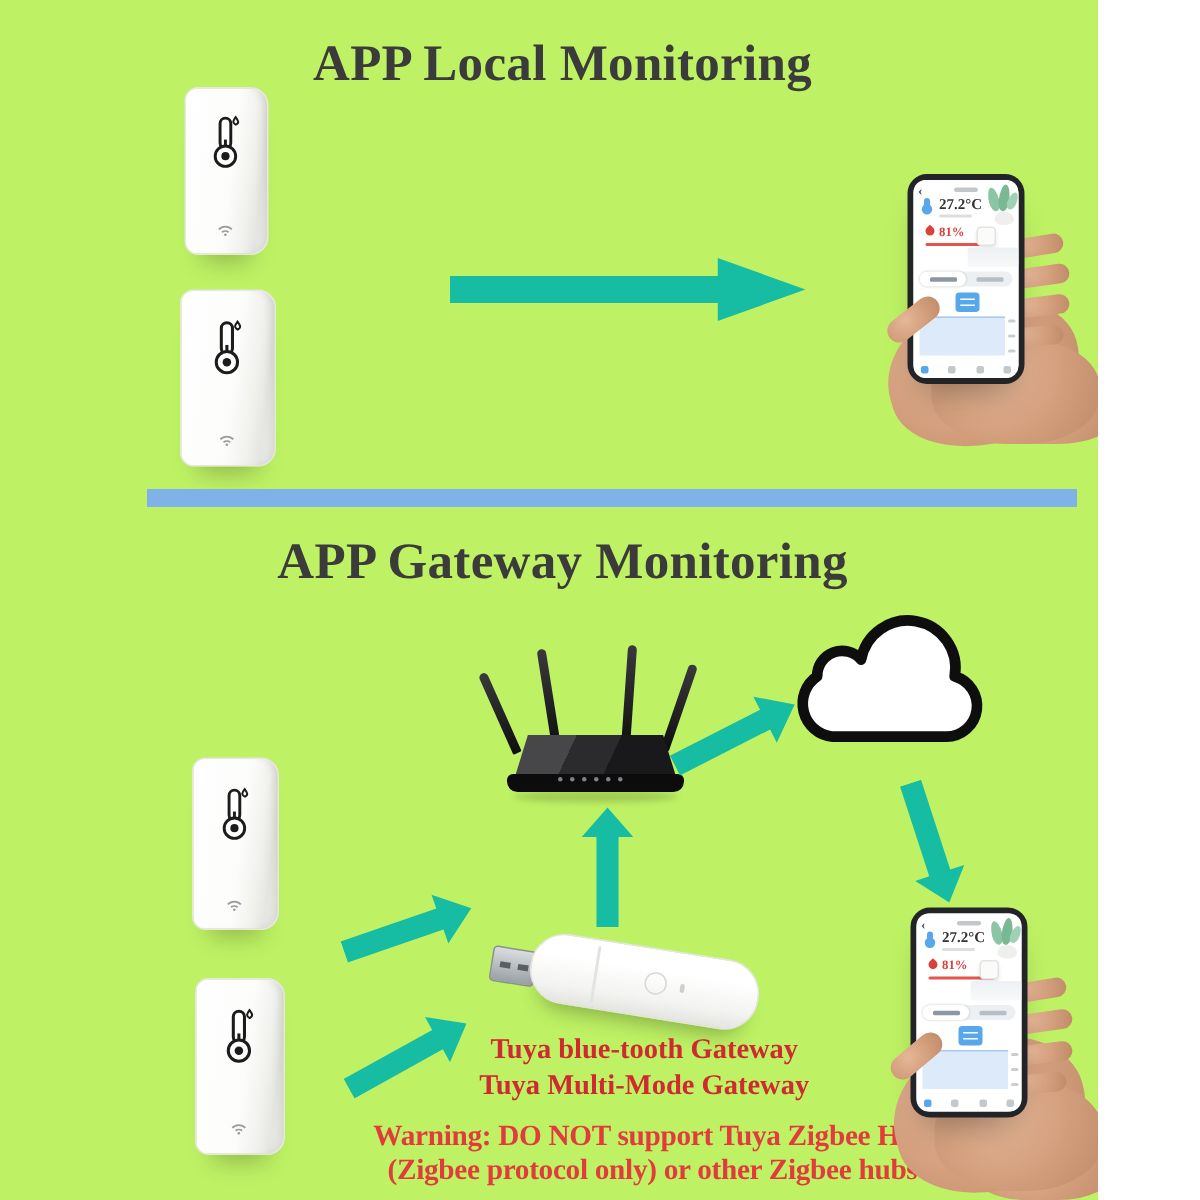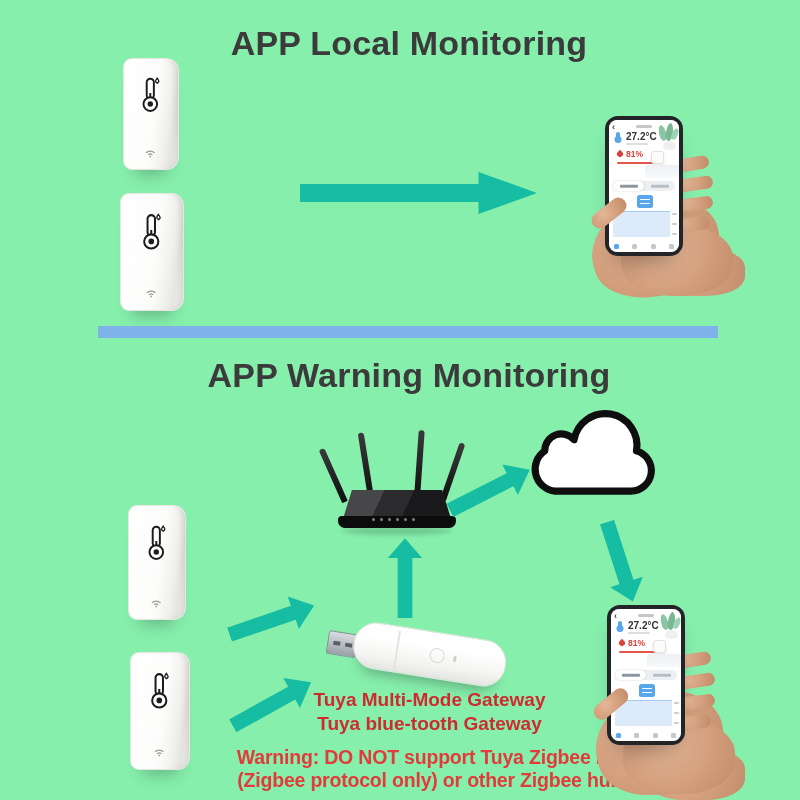--- a/index.html
+++ b/index.html
@@ -1,19 +1,19 @@
 <!DOCTYPE html>
 <html style="--arrow-teal: #17bda3; --divider-blue: #7fb2e8; --heading: #3b3b3b; --gateway-label-red: #ce2a2f; --warning-red: #e23b3c; --app-blue: #58a7ea; --app-red: #d9423a;"><head>
 <meta charset="utf-8">
 <style>
   *{margin:0;padding:0;box-sizing:border-box}
   body{margin:0;background:#fff}
   i{font-style:normal;display:block}
-  #canvas{position:relative;width:800px;height:800px;background:#86efac;overflow:hidden;
-          font-family:Liberation Sans, sans-serif}
+  #canvas{position:relative;width:732px;height:800px;background:#bef264;overflow:hidden;
+          font-family:Liberation Serif, serif}
 
   .title{position:absolute;left:0;width:100%;text-align:center;text-indent:18px;
          font-size:34px;font-weight:bold;color:var(--heading,#3b3b3b);letter-spacing:.2px}
 
   .divider{position:absolute;background:var(--divider-blue,#7fb2e8)}
 
   
   .sensor{position:absolute;border-radius:9px 12px 12px 9px;border:1px solid #e6e6e3;
           background:linear-gradient(97deg,#ffffff 0%,#fcfcfb 55%,#f1f1ee 74%,#e5e5e1 86%,#efefec 100%);
           box-shadow:inset -6px 0 8px -6px rgba(0,0,0,.18),0 16px 16px -12px rgba(0,0,0,.25)}
@@ -190,21 +190,21 @@
             <i></i>
             <i></i>
         </div>
       </div>
     </div>
     <i class="thumb" style="left:4px;top:97px;width:40px;height:16px;transform:rotate(-38deg)"></i>
   </div>
 
   <div class="divider" style="left:98px;top:326px;width:620px;height:12px"></div>
 
-  <div class="title" style="top:356px">APP Warning Monitoring</div>
+  <div class="title" style="top:356px">APP Gateway Monitoring</div>
 
   <div class="router" style="left:336px;top:428px;width:122px;height:110px">
     <i class="ant" style="left:6px;top:16px;height:58px;transform:rotate(-24deg)"></i>
     <i class="ant" style="left:32px;top:4px;height:66px;transform:rotate(-9deg)"></i>
     <i class="ant" style="left:78px;top:2px;height:68px;transform:rotate(4deg)"></i>
     <i class="ant" style="left:104px;top:12px;height:60px;transform:rotate(19deg)"></i>
     <div class="rshadow"></div>
     <div class="rbody"></div>
     <div class="rbase"></div>
     <div class="rleds">
@@ -276,22 +276,22 @@
         <i></i>
       </div>
     <div class="gw-body">
       <i class="gw-seam"></i>
       <i class="gw-btn"></i>
       <i class="gw-led"></i>
     </div>
   </div>
 
   <div class="gw-labels" style="left:292px;top:688px;width:275px">
+    <div>Tuya blue-tooth Gateway</div>
     <div>Tuya Multi-Mode Gateway</div>
-    <div>Tuya blue-tooth Gateway</div>
   </div>
 
   <div class="warning" style="left:225px;top:746px;width:420px">
     <div>Warning: DO NOT support Tuya Zigbee Hub</div>
     <div>(Zigbee protocol only) or other Zigbee hubs</div>
   </div>
 
   <div class="hand-phone" style="left:585px;top:596px;width:215px;height:204px">
     <i class="wrist" style="left:60px;top:152px;width:100px;height:52px"></i>
     <i class="palm" style="left:10px;top:96px;width:130px;height:102px;transform:rotate(-16deg)"></i>

